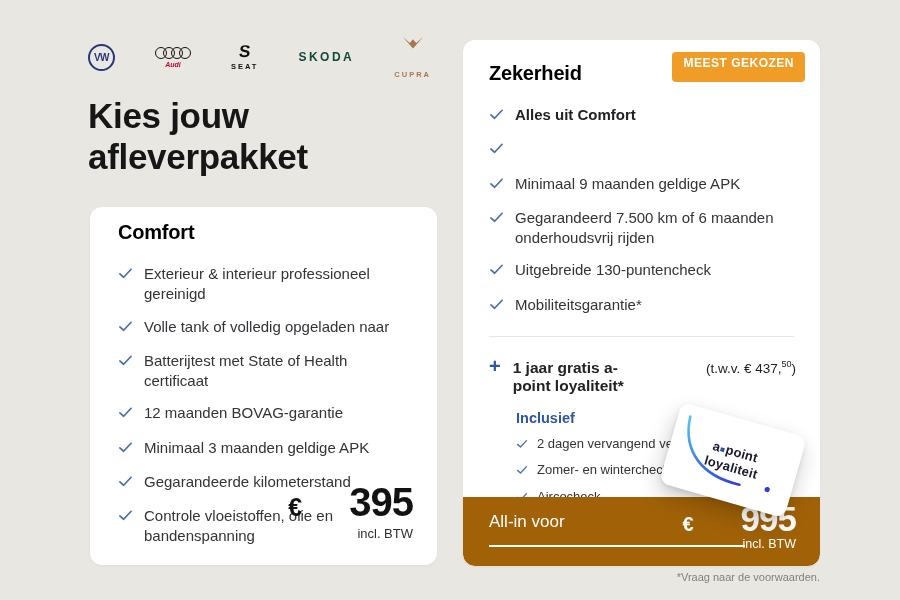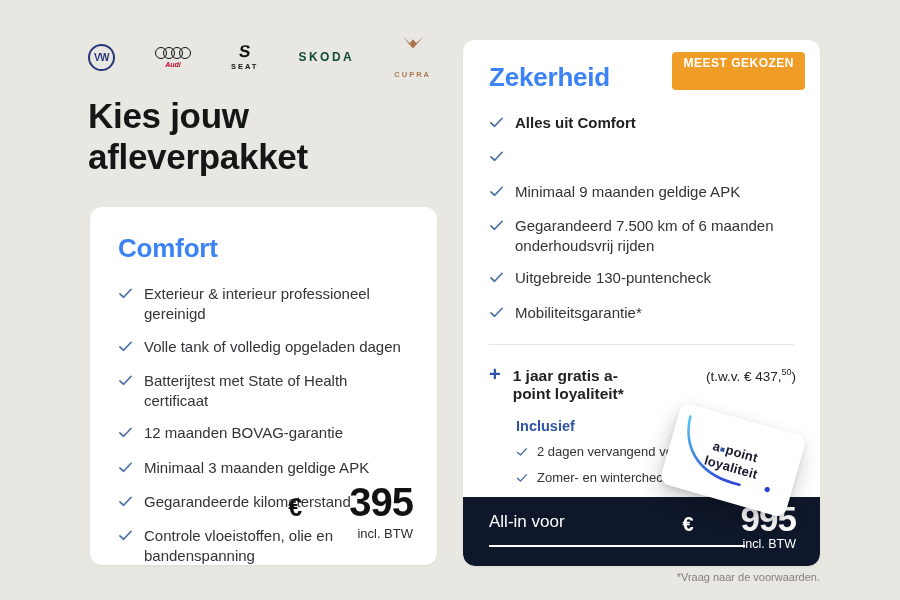--- a/index.html
+++ b/index.html
@@ -27,63 +27,63 @@
   .skoda-word { font-size:12px; font-weight:bold; letter-spacing:2.5px; color:#12493A; }
   .cupra-mark { line-height:1; }
   .cupra-word { font-size:7.5px; font-weight:bold; letter-spacing:2px; color:#A97652; margin-top:18px; }
 
   
   .heading { position:absolute; left:88px; top:96px; width:300px;
     font-size:35px; line-height:1.16; font-weight:bold; color:#161616; letter-spacing:-0.3px; }
 
   
   .card { position:absolute; background:#fff; border-radius:12px; box-shadow:0 1px 3px rgba(0,0,0,0.05); }
-  .card-comfort { left:90px; top:207px; width:347px; height:358px; padding:26px 24px 0 28px; }
+  .card-comfort { left:90px; top:207px; width:347px; height:358px; padding:14px 24px 0 28px; }
   .card-zekerheid { left:463px; top:40px; width:357px; height:526px; padding:22px 24px 0 26px; overflow:hidden; }
 
-  .card-title { font-size:26px; font-weight:bold; color:#3b82f6; margin-bottom:20px; letter-spacing:-0.2px; }
+  .card-title { font-size:20px; font-weight:bold; color:#000000; margin-bottom:20px; letter-spacing:-0.2px; }
 
   .checklist { list-style:none; }
   .checklist li { display:flex; gap:11px; font-size:15px; line-height:1.35; color:#333338; margin-bottom:12px; }
   .checklist li.bold span { font-weight:bold; color:#222226; }
   .check { flex-shrink:0; margin-top:2px; }
 
   .sub-list li { font-size:13px; margin-bottom:7px; gap:9px; }
   .sub-list .check svg { width:12px; height:12px; }
 
   
   .price-block { position:absolute; right:24px; bottom:24px; text-align:right; }
   .price-row { display:flex; align-items:baseline; justify-content:flex-end; color:#121212; }
   .price-cur { font-size:25px; font-weight:bold; margin-right:2px; }
   .price-num { font-size:40px; font-weight:bold; letter-spacing:-1px;margin-left:45px; }
   .price-note { font-size:13px; color:#2F2F33; margin-top:1px; }
 
   
   .badge { position:absolute; top:12px; right:15px; background:#F09D28; color:#fff;
-    font-size:12px; font-weight:bold; letter-spacing:0.5px; padding:4px 11px 20px; border-radius:4px; }
+    font-size:12px; font-weight:bold; letter-spacing:0.5px; padding:4px 11px 12px; border-radius:4px; }
   .divider { border-top:1px solid #E6E6E6; margin:19px 2px 0 0; }
   .bonus-row { display:flex; align-items:baseline; gap:12px; margin-top:19px; }
   .plus-icon { color:#2E55A4; font-size:20px; font-weight:bold; line-height:1; }
   .bonus-label { font-size:15.5px; font-weight:bold; color:#222226; }
   .bonus-value { font-size:13.5px; color:#222226; white-space:nowrap;margin-left:44px; }
   .bonus-value sup { font-size:9px; }
 
   .inclusief { margin:15px 0 0 27px; }
   .inclusief-title { color:#2E55A4; font-size:14.5px; font-weight:bold; margin-bottom:9px; }
 
   
   .loyalty-card { position:absolute; right:22px; bottom:64px; width:130px; height:84px; background:#fff;
     border-radius:10px; box-shadow:0 10px 22px rgba(0,0,0,0.20), 0 2px 5px rgba(0,0,0,0.10);
     transform:rotate(16deg); z-index:3; display:flex; align-items:center; justify-content:center; }
   .loyalty-arc { position:absolute; inset:0; }
   .loyalty-text { position:relative; text-align:center; font-weight:bold; color:#1A1A2E; font-size:13px; line-height:1.25; letter-spacing:0.2px; }
   .apoint-dot { display:inline-block; width:4px; height:4px; background:#2E55A4; margin:0 1px 1px 1px; }
 
   
-  .card-footer { position:absolute; left:0; right:0; bottom:0; height:69px; background:#0f172a;
+  .card-footer { position:absolute; left:0; right:0; bottom:0; height:69px; background:#a16207;
     border-radius:0 0 12px 12px; color:#fff; z-index:2; }
   .allin-label { position:absolute; left:26px; top:15px; font-size:17px; }
   .footer-rule { position:absolute; left:26px; top:48px; width:256px; height:2px; background:#fff; }
   .footer-price { position:absolute; right:24px; top:2px; text-align:right; }
   .footer-price .price-row { color:#fff; }
   .footer-price .price-cur { font-size:20px; }
   .footer-price .price-num { font-size:35px; }
   .footer-price .price-note { color:#fff; font-size:12.5px; margin-top:-2px; }
 
   .footnote { position:absolute; right:80px; top:571px; font-size:11px; color:#84817A; }
@@ -131,21 +131,21 @@
       <li>
         <span class="check"><svg width="15" height="15" viewBox="0 0 16 16">
               <path d="M2 8.5 L6 12 L14 3.5" stroke="#4C6FA5" stroke-width="1.8" fill="none" stroke-linecap="round" stroke-linejoin="round"></path>
             </svg></span>
         <span>Exterieur &amp; interieur professioneel gereinigd</span>
       </li>
       <li>
         <span class="check"><svg width="15" height="15" viewBox="0 0 16 16">
               <path d="M2 8.5 L6 12 L14 3.5" stroke="#4C6FA5" stroke-width="1.8" fill="none" stroke-linecap="round" stroke-linejoin="round"></path>
             </svg></span>
-        <span>Volle tank of volledig opgeladen dagen</span>
+        <span>Volle tank of volledig opgeladen naar</span>
       </li>
       <li>
         <span class="check"><svg width="15" height="15" viewBox="0 0 16 16">
               <path d="M2 8.5 L6 12 L14 3.5" stroke="#4C6FA5" stroke-width="1.8" fill="none" stroke-linecap="round" stroke-linejoin="round"></path>
             </svg></span>
         <span>Batterijtest met State of Health certificaat</span>
       </li>
       <li>
         <span class="check"><svg width="15" height="15" viewBox="0 0 16 16">
               <path d="M2 8.5 L6 12 L14 3.5" stroke="#4C6FA5" stroke-width="1.8" fill="none" stroke-linecap="round" stroke-linejoin="round"></path>

